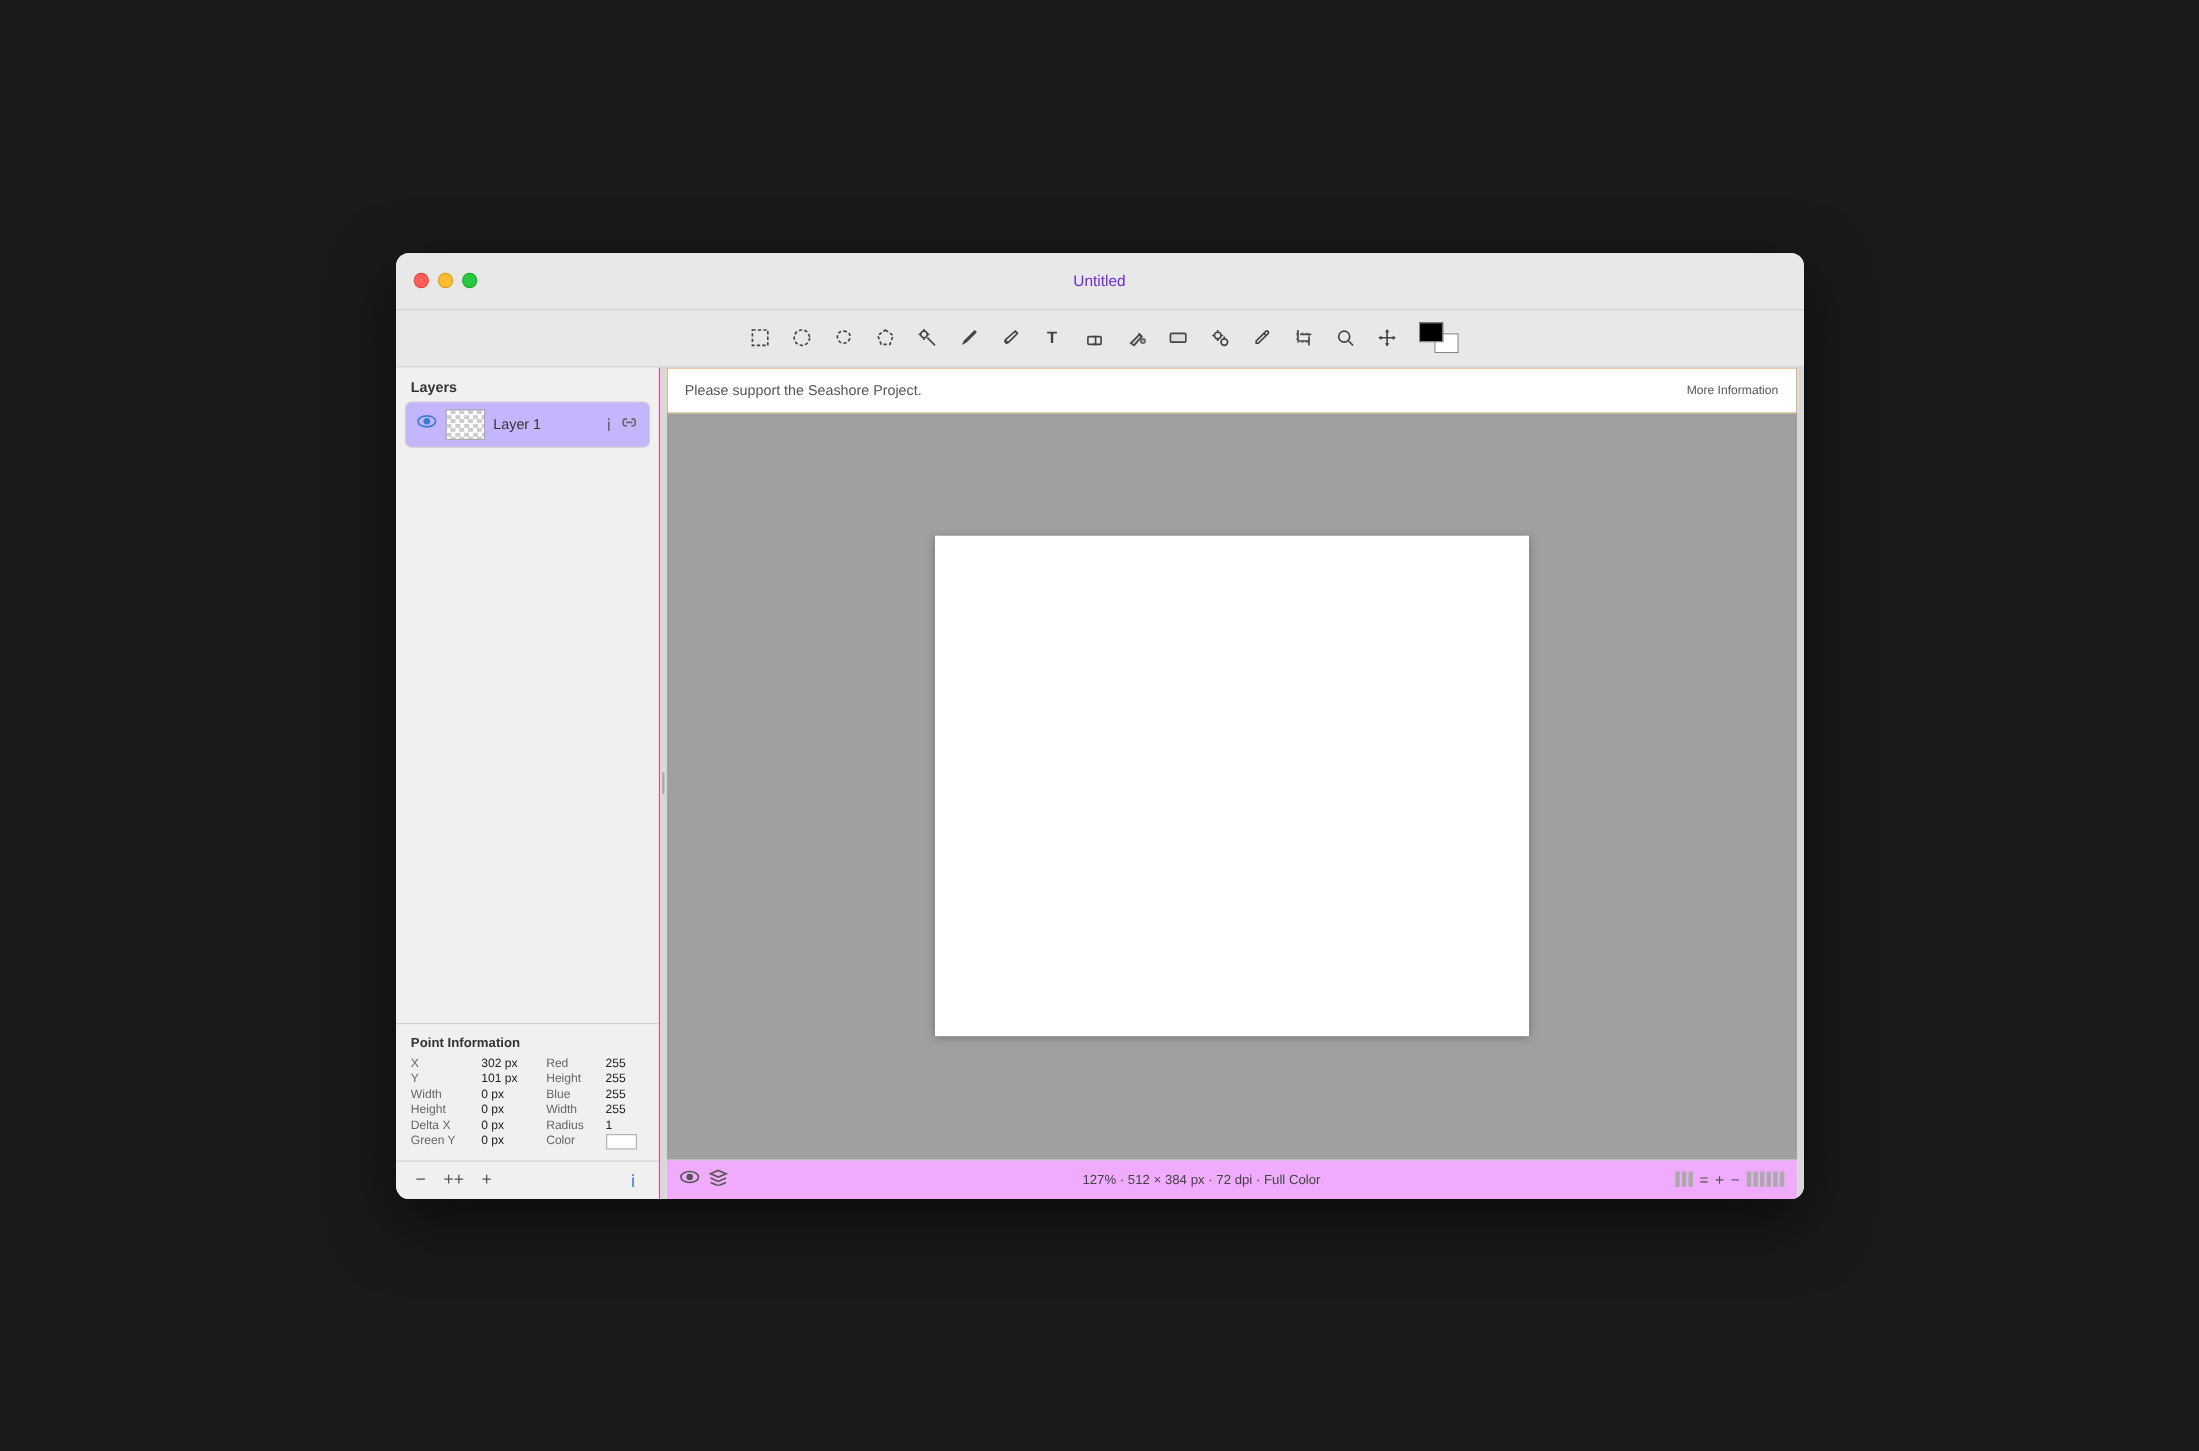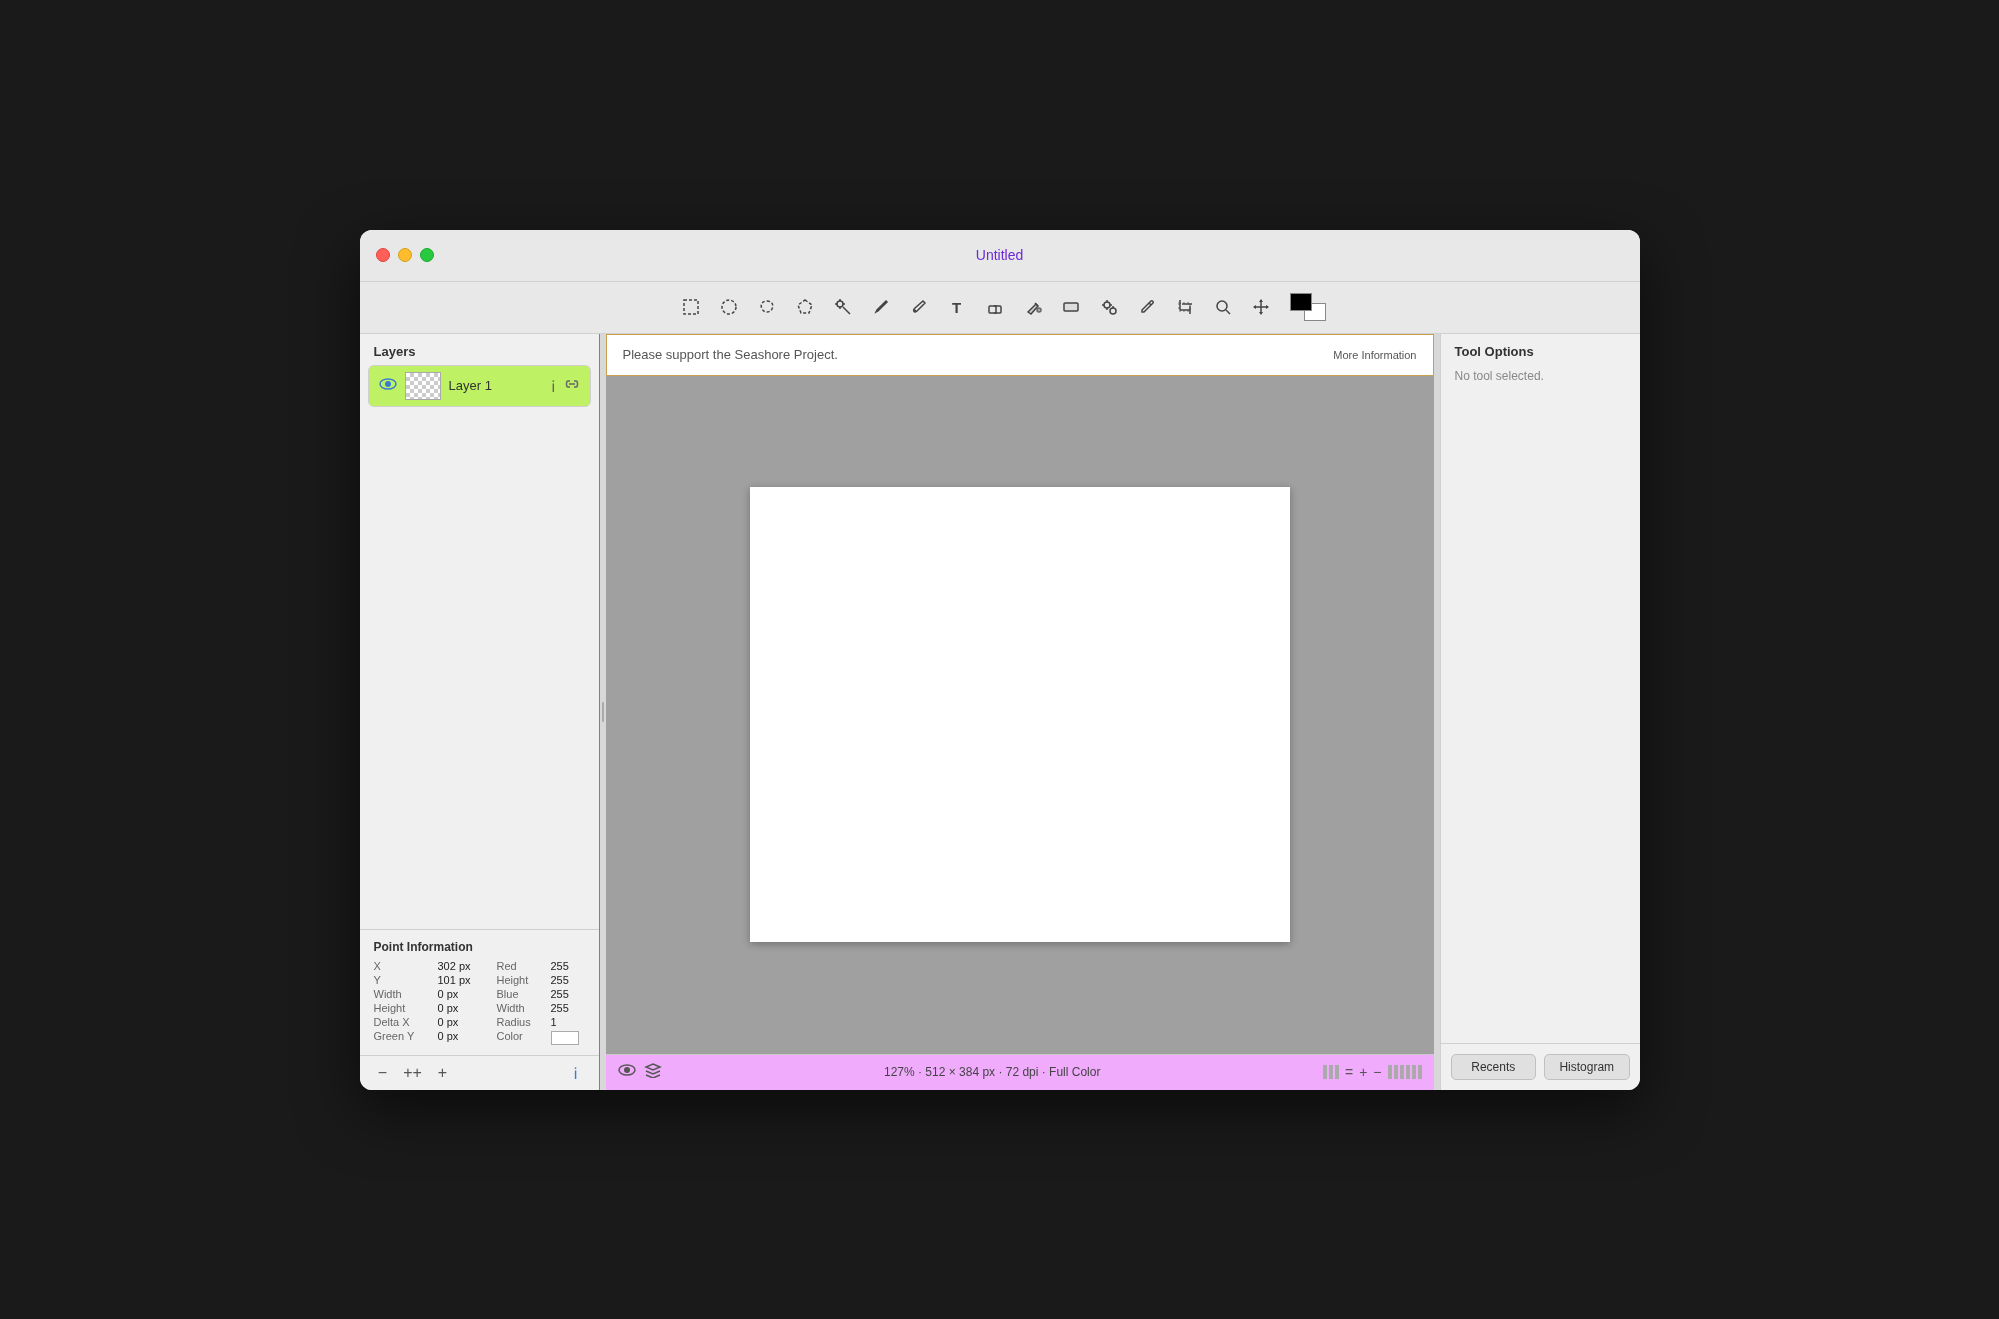--- a/index.html
+++ b/index.html
@@ -121,21 +121,21 @@
     .layers-header {
       padding: 10px 14px 6px;
       font-size: 13px;
       font-weight: 600;
       color: #333;
     }
     .layer-item {
       display: flex;
       align-items: center;
       padding: 6px 10px;
-      background: #bef264;
+      background: #c4b5fd;
       border: 1px solid #d0d0d0;
       margin: 0 8px;
       border-radius: 6px;
       gap: 8px;
     }
     .layer-eye {
       font-size: 16px;
       color: #3a7bd5;
       cursor: pointer;
     }
@@ -647,23 +647,14 @@
             <div class="progress-seg"></div>
             <div class="progress-seg"></div>
             <div class="progress-seg"></div>
           </div>
         </div>
       </div>
     </div>
 
     <div class="resize-handle-right"></div>
 
-    <div class="right-panel">
-      <div class="tool-options-header">Tool Options</div>
-      <span class="no-tool-text">No tool selected.</span>
-      <div class="right-panel-spacer"></div>
-      <div class="right-panel-bottom">
-        <button class="panel-tab-btn">Recents</button>
-        <button class="panel-tab-btn">Histogram</button>
-      </div>
-    </div>
   </div>
 </div>
 
 </body></html>

